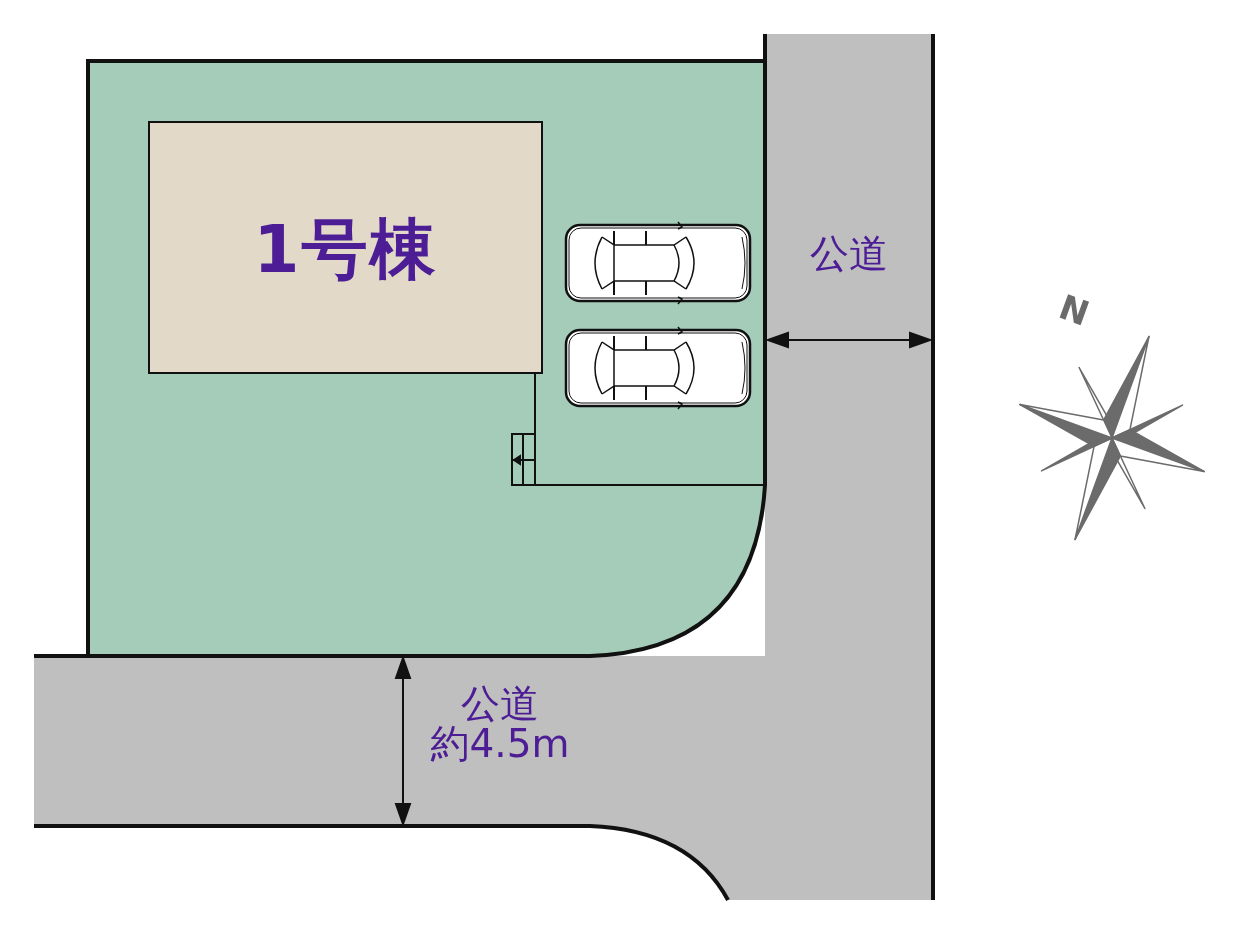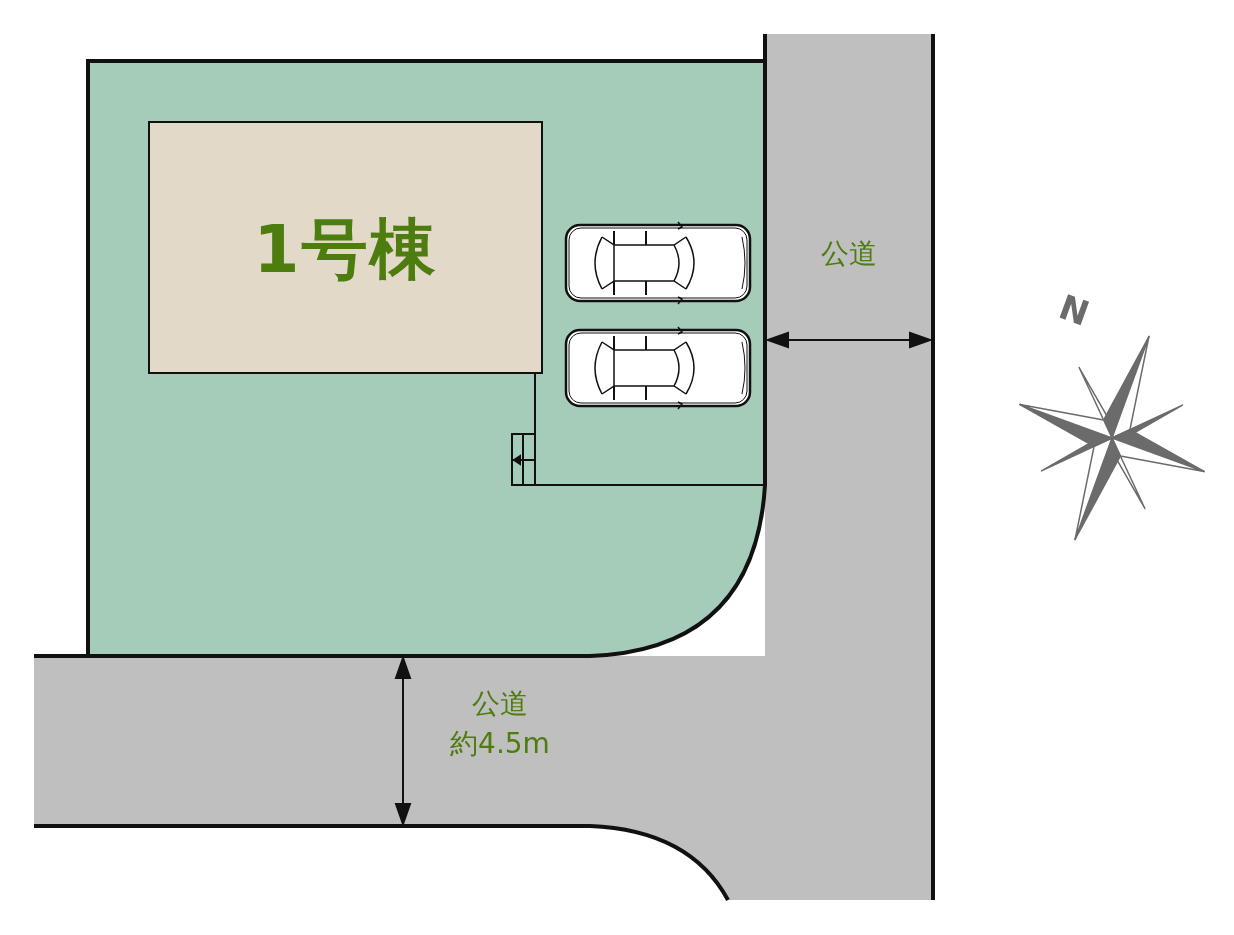--- a/index.html
+++ b/index.html
@@ -1,21 +1,21 @@
 <!DOCTYPE html>
 <html><head>
   <meta charset="utf-8">
   <style>
     html, body { margin: 0; padding: 0; background: #ffffff; }
     body { width: 1234px; height: 935px; position: relative; overflow: hidden;
            font-family: "DejaVu Sans", "Liberation Sans", sans-serif; }
     svg.plan { position: absolute; left: 0; top: 0; }
-    .lbl { position: absolute; color: #4d7c0f; text-align: center; white-space: nowrap; }
+    .lbl { position: absolute; color: #4c1d95; text-align: center; white-space: nowrap; }
     .bldg-label { font-size: 66px; font-weight: bold; letter-spacing: 2px; }
-    .road-label { font-size: 28px; line-height: 40px; }
+    .road-label { font-size: 39px; line-height: 40px; }
   </style>
 </head>
 <body>
 
 <svg class="plan" width="1234" height="935" viewBox="0 0 1234 935">
 
   <g>
 
     <rect x="765" y="34" width="168" height="866" fill="#c0bfbf"></rect>
 

